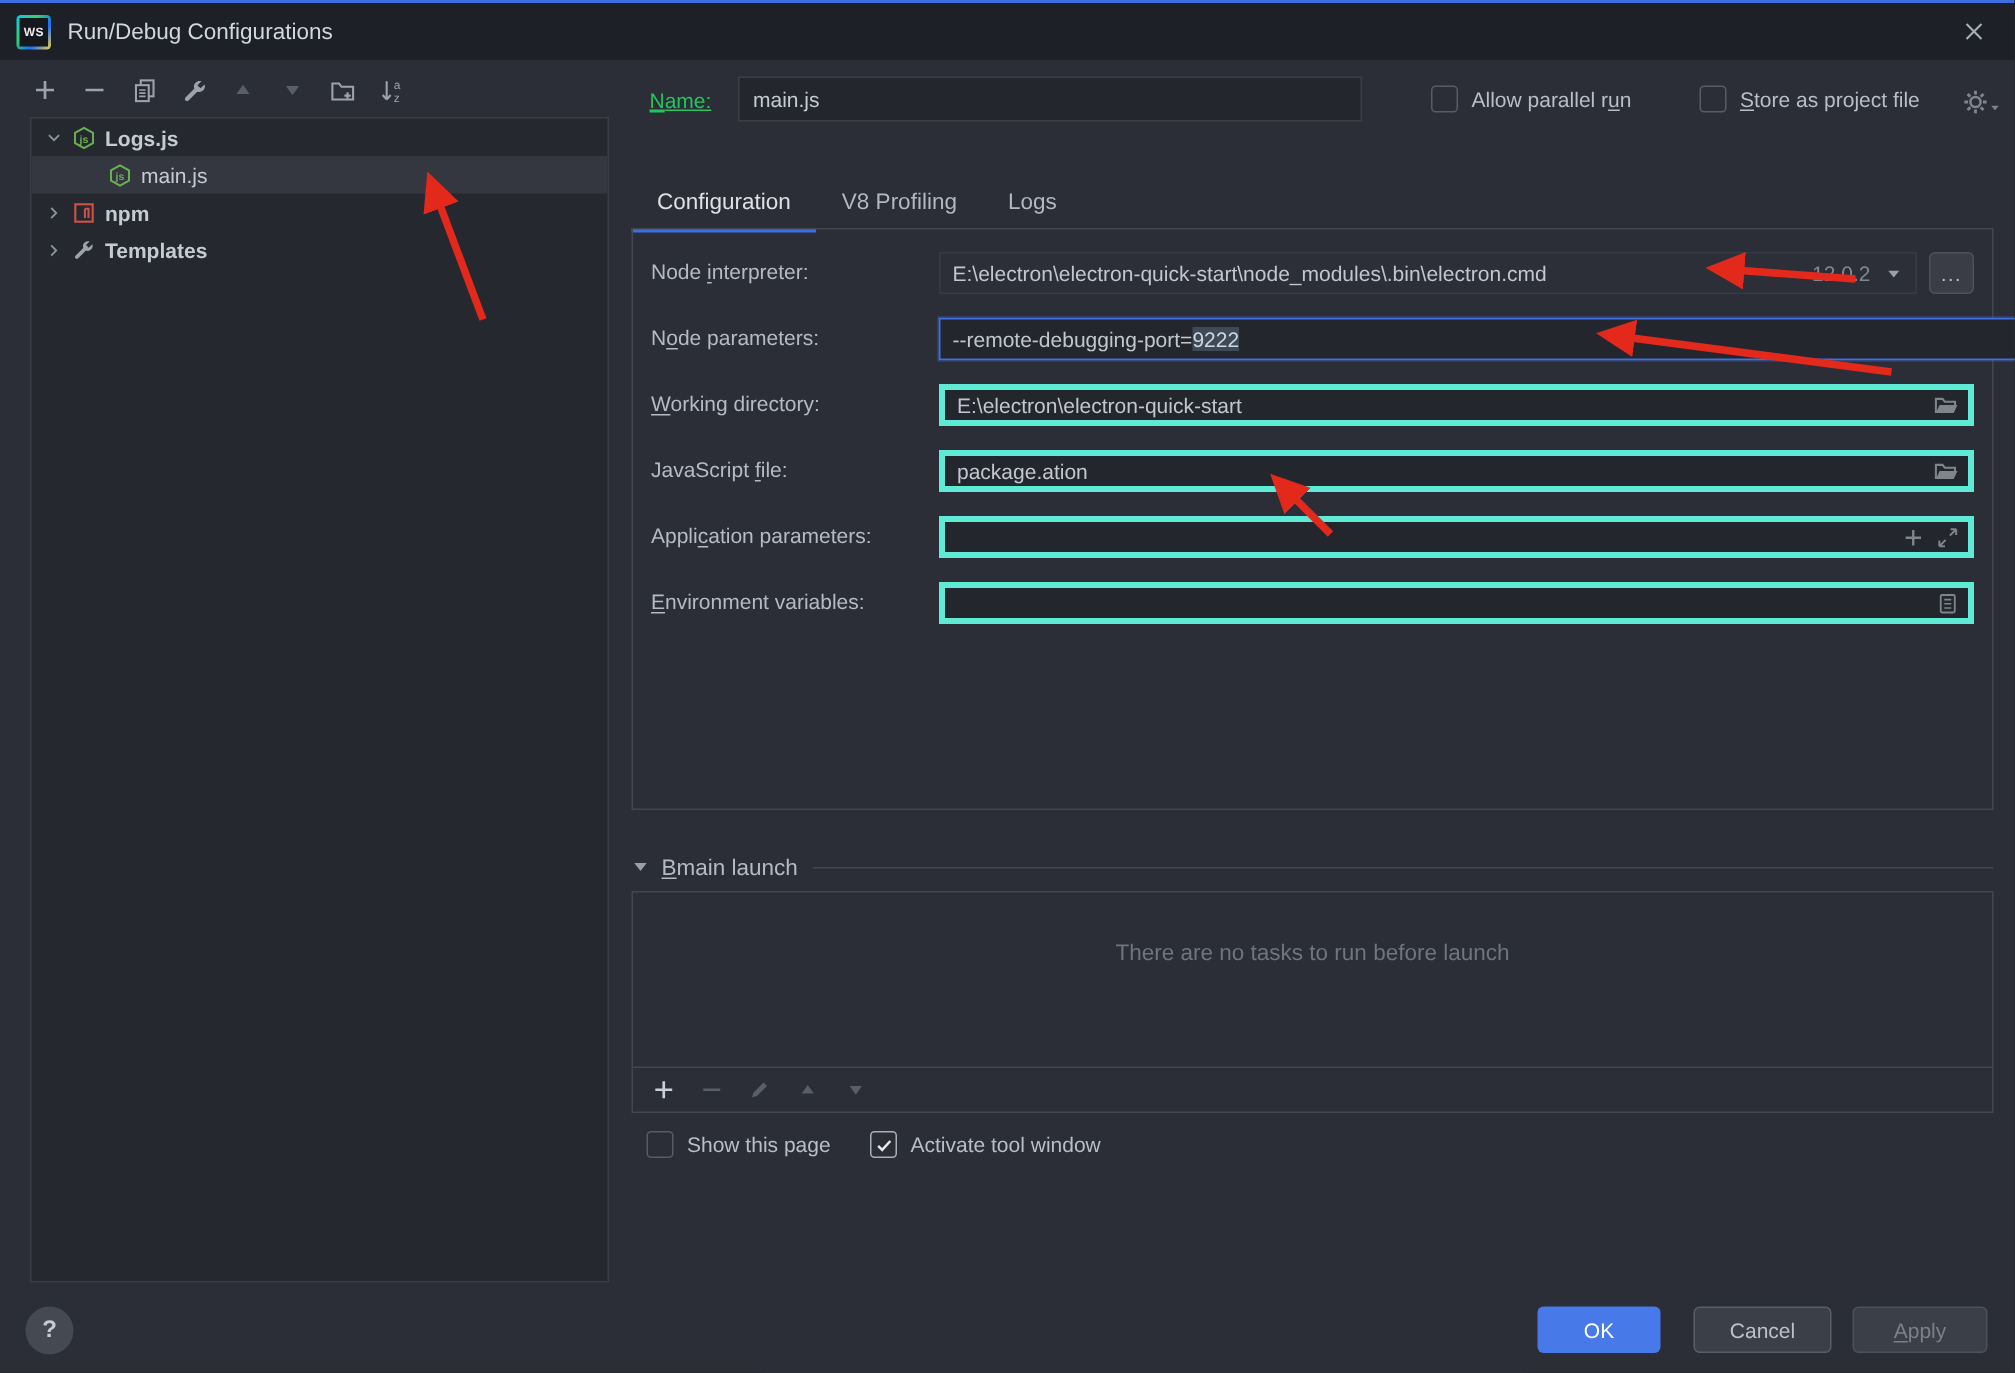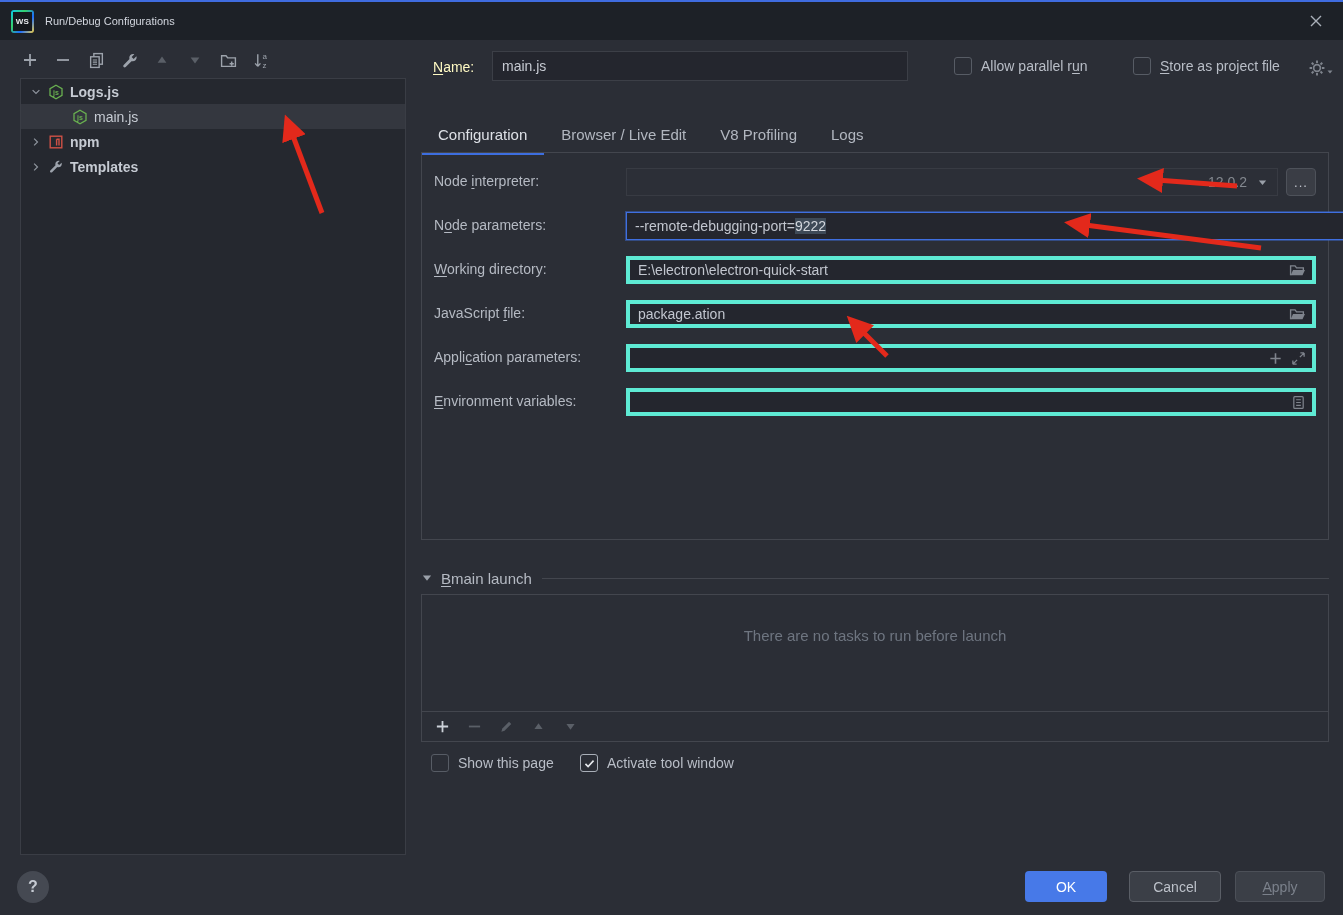--- a/index.html
+++ b/index.html
@@ -11,41 +11,41 @@
   }
   
   .accent-top { position: absolute; left: 0; top: 0; width: 100%; height: 2px; background: #3f6ce0; }
   .titlebar { position: absolute; left: 0; top: 2px; width: 100%; height: 38px;
     background: #1d2127; display: flex; align-items: center; }
   .ws-logo { width: 23px; height: 23px; margin-left: 11px; padding: 2px; border-radius: 3px;
     background: linear-gradient(130deg, #09c8f1 0%, #35d06a 35%, #1a6dff 65%, #f7d23e 100%);
     display: flex; }
   .ws-logo-inner { flex: 1; background: #15181d; color: #e8eaee; font-size: 8px; font-weight: bold;
     display: flex; align-items: center; justify-content: center; letter-spacing: .3px; }
-  .title-text { margin-left: 11px; color: #d2d6de; font-size: 11px; }
+  .title-text { margin-left: 11px; color: #d2d6de; font-size: 15px; }
   .close-btn { position: absolute; right: 14px; top: 6px; width: 26px; height: 26px;
     display: flex; align-items: center; justify-content: center; color: #aab0b9; cursor: pointer; }
   
   .side-toolbar { position: absolute; left: 18px; top: 48px; height: 26px; display: flex; gap: 9px; }
   .tool-btn { width: 24px; height: 24px; display: flex; align-items: center; justify-content: center;
     color: #9da3ac; cursor: pointer; border-radius: 3px; }
   .tool-btn.disabled { color: #5a5f67; }
   
   .tree-panel { position: absolute; left: 20px; top: 78px; width: 386px; height: 777px;
     background: #25282f; border: 1px solid #3a3d45; }
   .tree-row { height: 25px; display: flex; align-items: center; cursor: pointer; color: #c6cbd3; }
   .tree-row.selected { background: #34373f; }
   .tree-row .twisty { width: 16px; height: 16px; margin-left: 7px; color: #8f959e; display: flex; align-items: center; justify-content: center; }
   .tree-row .spacer { width: 16px; margin-left: 7px; }
   .tree-row .t-icon { width: 16px; height: 16px; margin-left: 4px; display: flex; }
   .tree-row .t-label { margin-left: 6px; }
   .tree-row.group .t-label { font-weight: bold; }
   .tree-row.child { padding-left: 24px; }
   
-  .name-label { position: absolute; left: 433px; top: 59px; color: #fef9c3; }
+  .name-label { position: absolute; left: 433px; top: 59px; color: #22c55e; text-decoration: underline; }
   .name-field { position: absolute; left: 492px; top: 51px; width: 416px; height: 30px;
     background: #24262e; border: 1px solid #3c3f47; color: #c6cad2; display: flex; align-items: center;
     padding: 0 9px; }
   .hdr-check { position: absolute; top: 57px; display: flex; align-items: center; gap: 9px; cursor: pointer; }
   .cb-box { width: 18px; height: 18px; border: 1.5px solid #575c65; border-radius: 3px; background: transparent;
     display: flex; align-items: center; justify-content: center; flex: none; }
   .cb-box.checked { border-color: #a9afb8; color: #e6e9ed; }
   .gear-wrap { position: absolute; left: 1308px; top: 58px; width: 26px; height: 20px; color: #7f848d; cursor: pointer; display: flex; align-items: center; }
   
   .tabs { position: absolute; left: 421px; top: 116px; display: flex; height: 36px; }
@@ -234,30 +234,30 @@
           <path d="M8 1.4v2.2M8 12.4v2.2M1.4 8h2.2M12.4 8h2.2M3.3 3.3l1.6 1.6M12.7 3.3l-1.6 1.6M3.3 12.7l1.6-1.6M12.7 12.7l-1.6-1.6"></path>
         </g>
       </svg>
     <svg width="8" height="8" viewBox="0 0 16 16" style="margin-top:8px">
         <path d="M3 5l5 6 5-6z" fill="currentColor"></path>
       </svg>
   </div>
 
   <div class="tabs">
     <div class="tab active">Configuration</div>
-    <div class="tab">Browser / Live Edit</div>
     <div class="tab">V8 Profiling</div>
     <div class="tab">Logs</div>
   </div>
 
   <div class="form-panel">
 
     <div class="frow" style="top:15px">
       <span class="flabel"><span>Node </span><span class="mn">i</span><span>nterpreter:</span></span>
       <div class="ffield combo" style="width:652px">
+        <span>E:\electron\electron-quick-start\node_modules\.bin\electron.cmd</span>
         <span class="version">12.0.2</span>
         <span class="caret">
           <svg width="13" height="13" viewBox="0 0 16 16">
               <path d="M3.5 5.5L8 11l4.5-5.5z" fill="currentColor"></path>
             </svg>
         </span>
       </div>
       <div class="browse-btn">...</div>
     </div>
 

